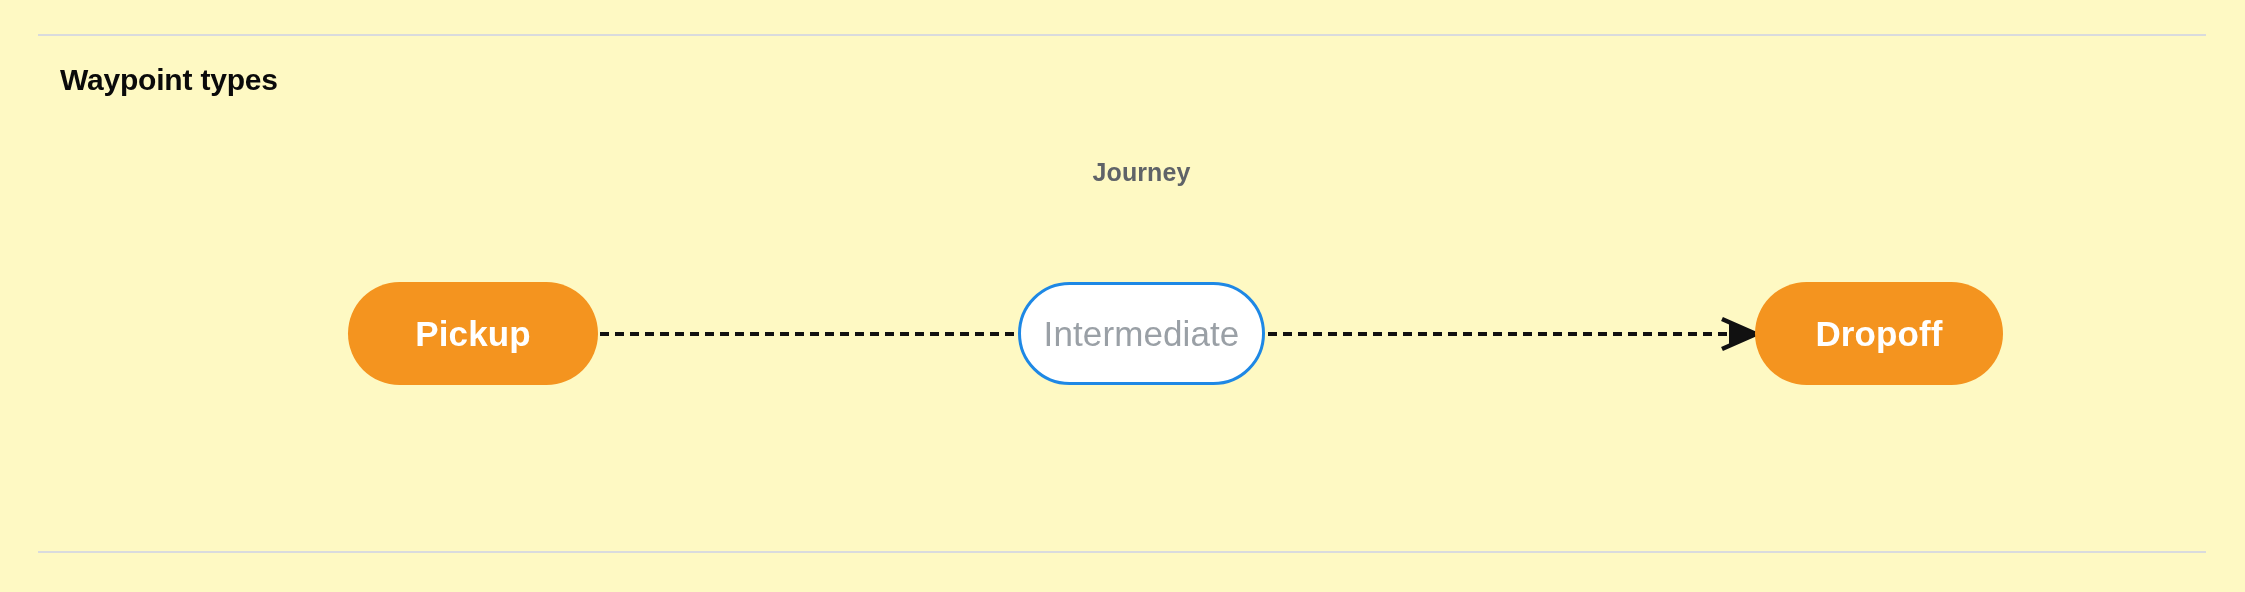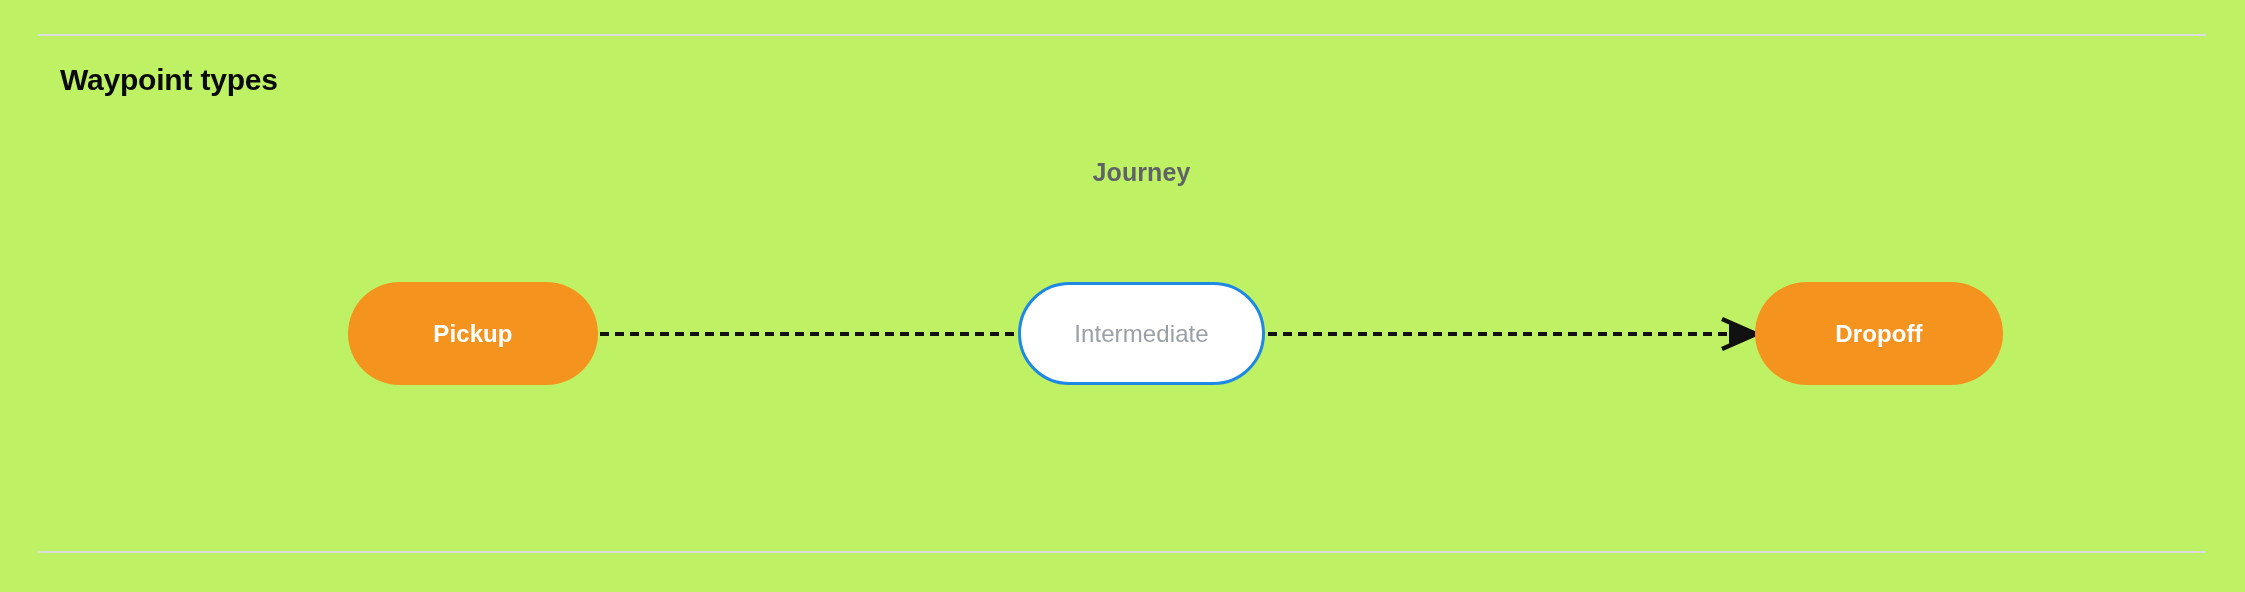--- a/index.html
+++ b/index.html
@@ -12,21 +12,21 @@
     height: 592px;
     font-family: "Liberation Sans", sans-serif;
     -webkit-font-smoothing: antialiased;
     overflow: hidden;
   }
 
   .page {
     position: relative;
     width: 2245px;
     height: 592px;
-    background: #bef264;
+    background: #fef9c3;
   }
 
   
   .rule {
     position: absolute;
     left: 38px;
     width: 2168px;
     height: 2px;
     background: #d9dbdd;
   }
@@ -81,21 +81,21 @@
   
   .node {
     position: absolute;
     top: 282px;
     height: 103px;
     box-sizing: border-box;
     border-radius: 52px;
     display: flex;
     align-items: center;
     justify-content: center;
-    font-size: 24px;
+    font-size: 35px;
     white-space: nowrap;
   }
   .node-terminal {
     background: #f4941f;
     color: #ffffff;
     font-weight: 700;
     letter-spacing: 0.1px;
   }
   .node-intermediate {
     background: #ffffff;

